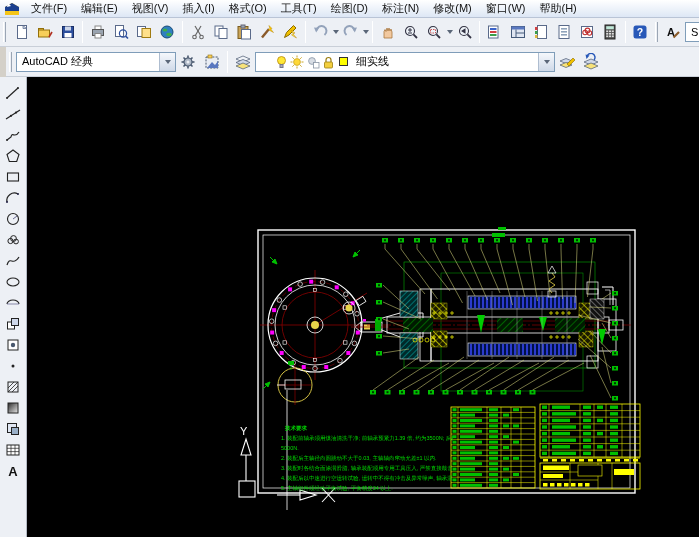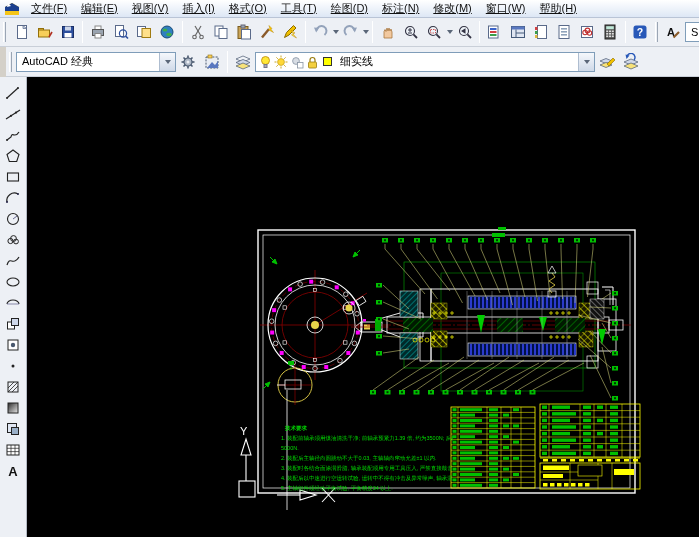--- a/index.html
+++ b/index.html
@@ -5,42 +5,42 @@
   * { margin:0; padding:0; box-sizing:border-box; }
   html,body { width:699px; height:537px; overflow:hidden; background:#d4d0c8;
               font-family:"Liberation Sans", sans-serif; }
   .window { width:699px; height:537px; position:relative; background:#d4d0c8; }
 
   
   .menubar { height:18px; display:flex; align-items:center;
              background:linear-gradient(#ffffff,#dde7f5);
              border-bottom:1px solid #b9c4d6; padding-left:2px; }
   .applogo { width:16px; height:14px; margin:0 4px 0 2px; display:inline-block; }
-  .menu-item { font-size:11px; color:#111; padding:1px 7px; cursor:default; white-space:nowrap;text-decoration:underline; }
+  .menu-item { font-size:11px; color:#111; padding:1px 7px; cursor:default; white-space:nowrap; }
 
   
   .toolbar { display:flex; align-items:center; background:#edf0f5;
              border-bottom:1px solid #c9cfd8; }
   .row1 { height:29px; }
   .row2 { height:30px;margin-left:6px; }
   .grip { width:3px; height:20px; border-left:1px solid #ffffff;
           border-right:1px solid #9aa5b4; margin:0 4px 0 3px; }
   .sep  { width:1px; height:22px; background:#b9c0cc; border-right:1px solid #fff; margin:0 3px; }
   .tbtn { width:24px; height:24px; border:1px solid transparent; background:transparent;
           display:flex; align-items:center; justify-content:center; padding:0; position:relative; }
   .tbtn svg { display:block; }
   .dd3 { width:0; height:0; border-left:3px solid transparent; border-right:3px solid transparent;
          border-top:4px solid #5a6678; margin-left:1px; }
   .combo { height:20px; background:#fff; border:1px solid #7f9db9; display:flex;
            align-items:center; font-size:11px; color:#000; }
   .combo .txt { padding:0 5px; white-space:nowrap; overflow:hidden; }
   .combo .ddbtn { width:16px; height:18px; margin-left:auto; background:linear-gradient(#f5f8fc,#cfd9e8);
                   border-left:1px solid #aebdd0; display:flex; align-items:center; justify-content:center; }
   .ws-combo { width:160px; }
-  .layer-combo { width:340px; }
+  .layer-combo { width:300px;padding-left:16px; }
   .layer-combo .licon { margin:0 1px; display:block; }
   .swatch { width:9px; height:9px; background:#ffff00; border:1px solid #333; margin:0 3px; }
   .sliver { width:14px; border-right:none; }
 
   
   .main { display:flex; height:460px; }
   .drawbar { width:27px; background:#edf0f5; border-right:1px solid #b4bac4;
              display:flex; flex-direction:column; align-items:center; padding-top:5px; }
   .dbtn { width:22px; height:21px; border:1px solid transparent; background:transparent;
           display:flex; align-items:center; justify-content:center; padding:0; }

